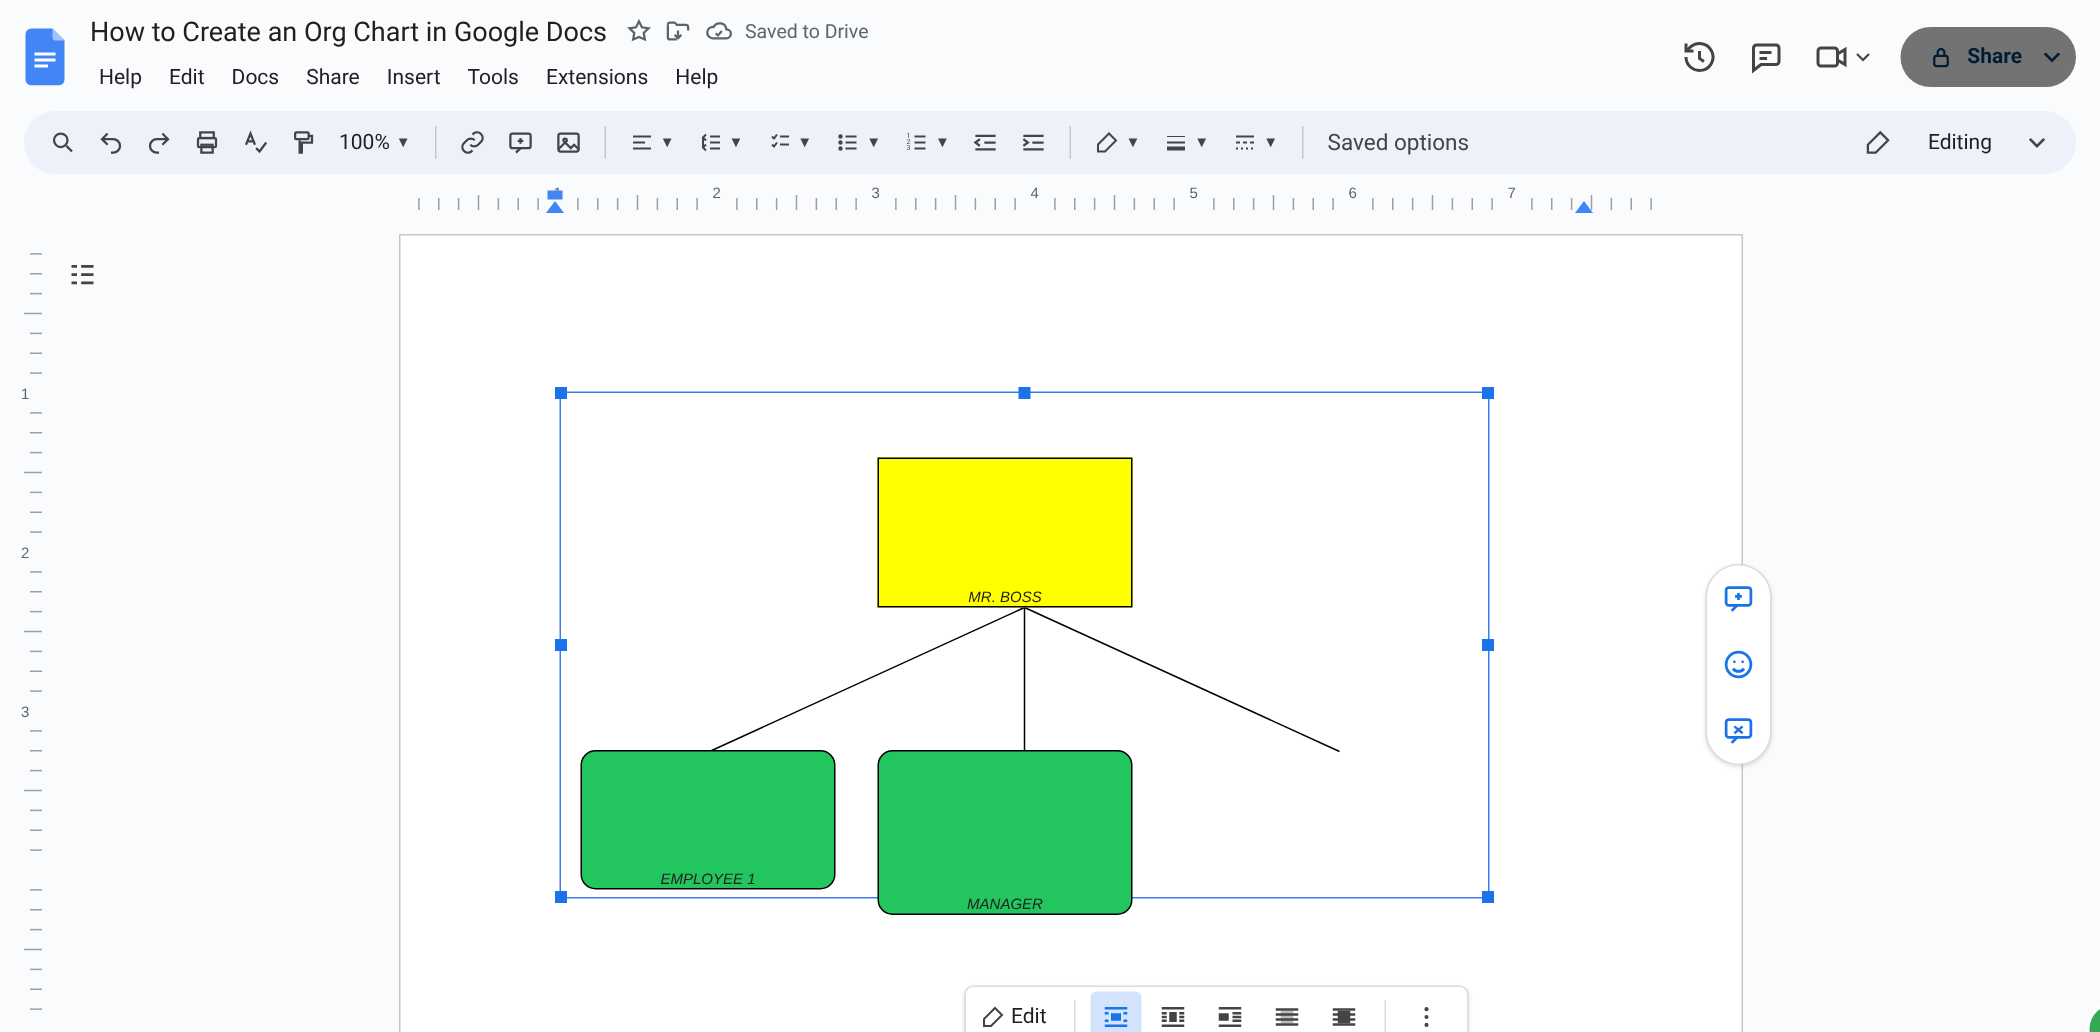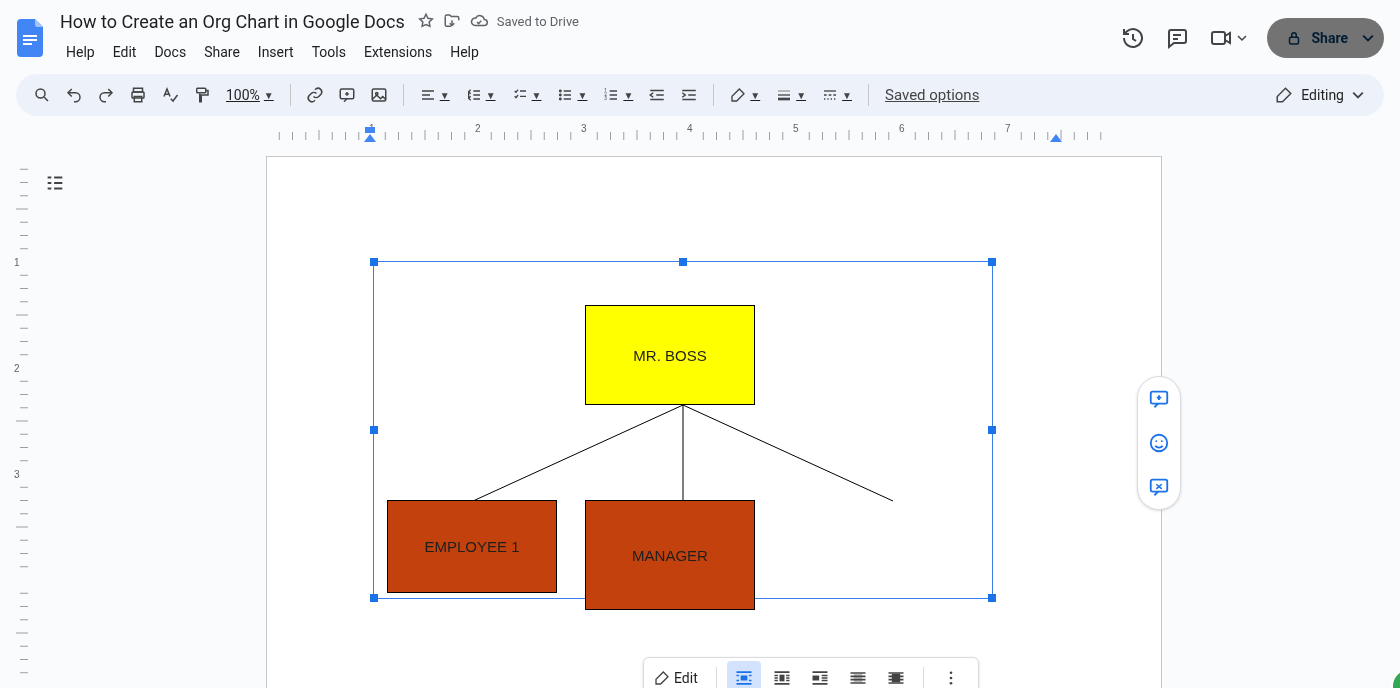--- a/index.html
+++ b/index.html
@@ -77,25 +77,25 @@
     background: #edf2fa;
     border-radius: 28px;
     height: 42px;
     display: flex;
     align-items: center;
     padding: 0 12px;
     gap: 4px;
     color: #444746;
   }
   .tb { width: 28px; height:28px; display:flex; align-items:center; justify-content:center; border-radius:4px; }
-  .tb.wide { width:auto; padding:0 6px; font-size:14px; color:#1f1f1f;text-decoration:underline;}
+  .tb.wide { width:auto; padding:0 6px; font-size:14px; color:#1f1f1f;}
   .tb .caret { font-size:10px; margin-left:4px; color:#444;}
   .tb-sep { width:1px; height:22px; background:#c7c7c7; margin:0 6px;}
   .toolbar-right { margin-left:auto; display:flex; align-items:center; gap:10px; padding-right:8px;}
-  .editing-pill { display:flex; align-items:center; gap:8px; font-size:14px; color:#1f1f1f;}
+  .editing-pill { display:flex; align-items:center; gap:24px; font-size:14px; color:#1f1f1f;}
   
   .doc-area {
     position: relative;
     height: calc(688px - 72px - 46px);
     margin-top: 4px;
   }
   .outline-btn {
     position:absolute; left:44px; top:52px; width:24px; height:24px; color:#444;
   }
   .ruler-h {
@@ -118,25 +118,25 @@
     position:absolute;
     left:106px; top:104px;
     width:620px; height:338px;
     border:1px solid #3b7ded;
   }
   .handle {
     position:absolute; width:8px; height:8px; background:#1a73e8;
   }
   .node {
     position:absolute; border:1px solid #000;
-    display:flex; align-items:center; justify-content:center;
-    font-size:15px; font-family: Arial, sans-serif;
+    display:flex; align-items:flex-end; justify-content:center;
+    font-size:10px; font-family: Arial, sans-serif; font-style: italic;
   }
   .boss { background:#ffff00; }
-  .emp { background:#c2410c; }
+  .emp { background:#22c55e;border-radius:10px; }
   
   .float-tb {
     position:absolute;
     left:376px; top:500px;
     height:42px;
     background:#fff; border:1px solid #dadce0; border-radius:6px;
     box-shadow:0 1px 3px rgba(0,0,0,.15);
     display:flex; align-items:center; padding:0 10px; gap:4px;
   }
   .ft { width:34px; height:34px; display:flex; align-items:center; justify-content:center; border-radius:4px;}

